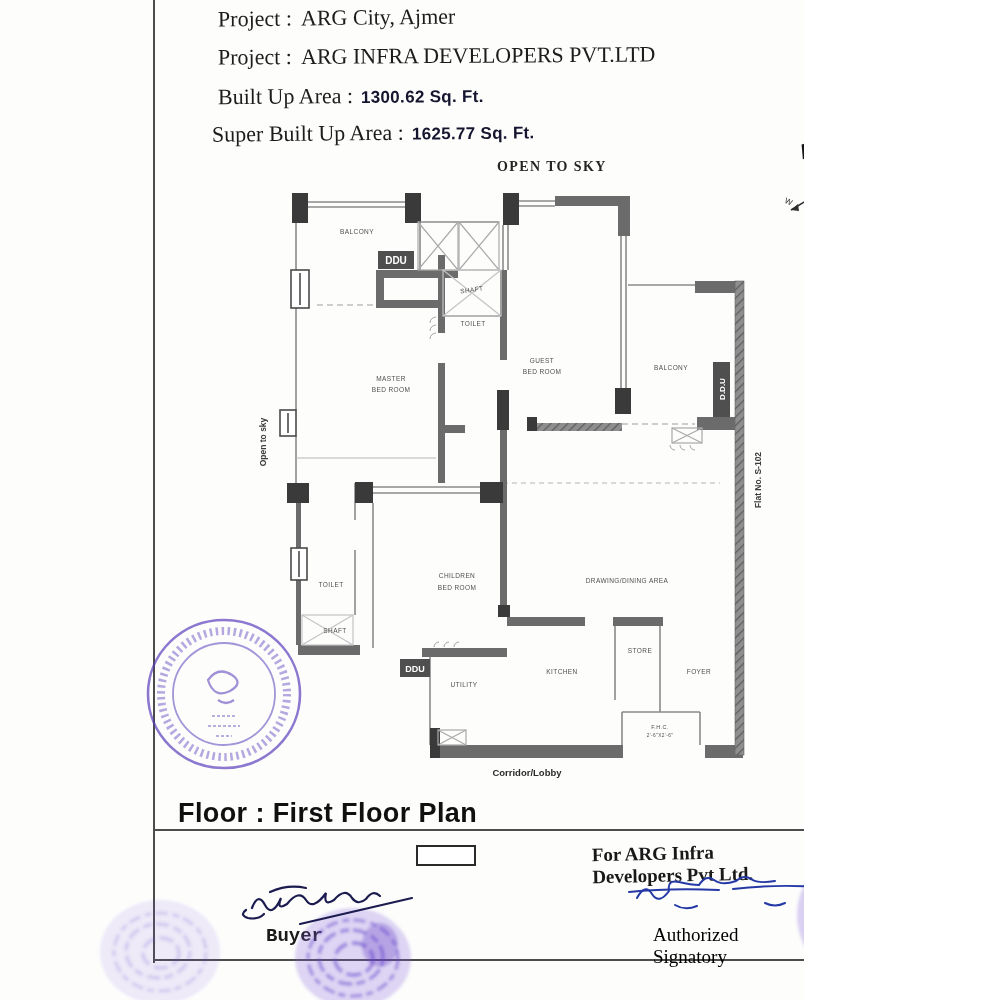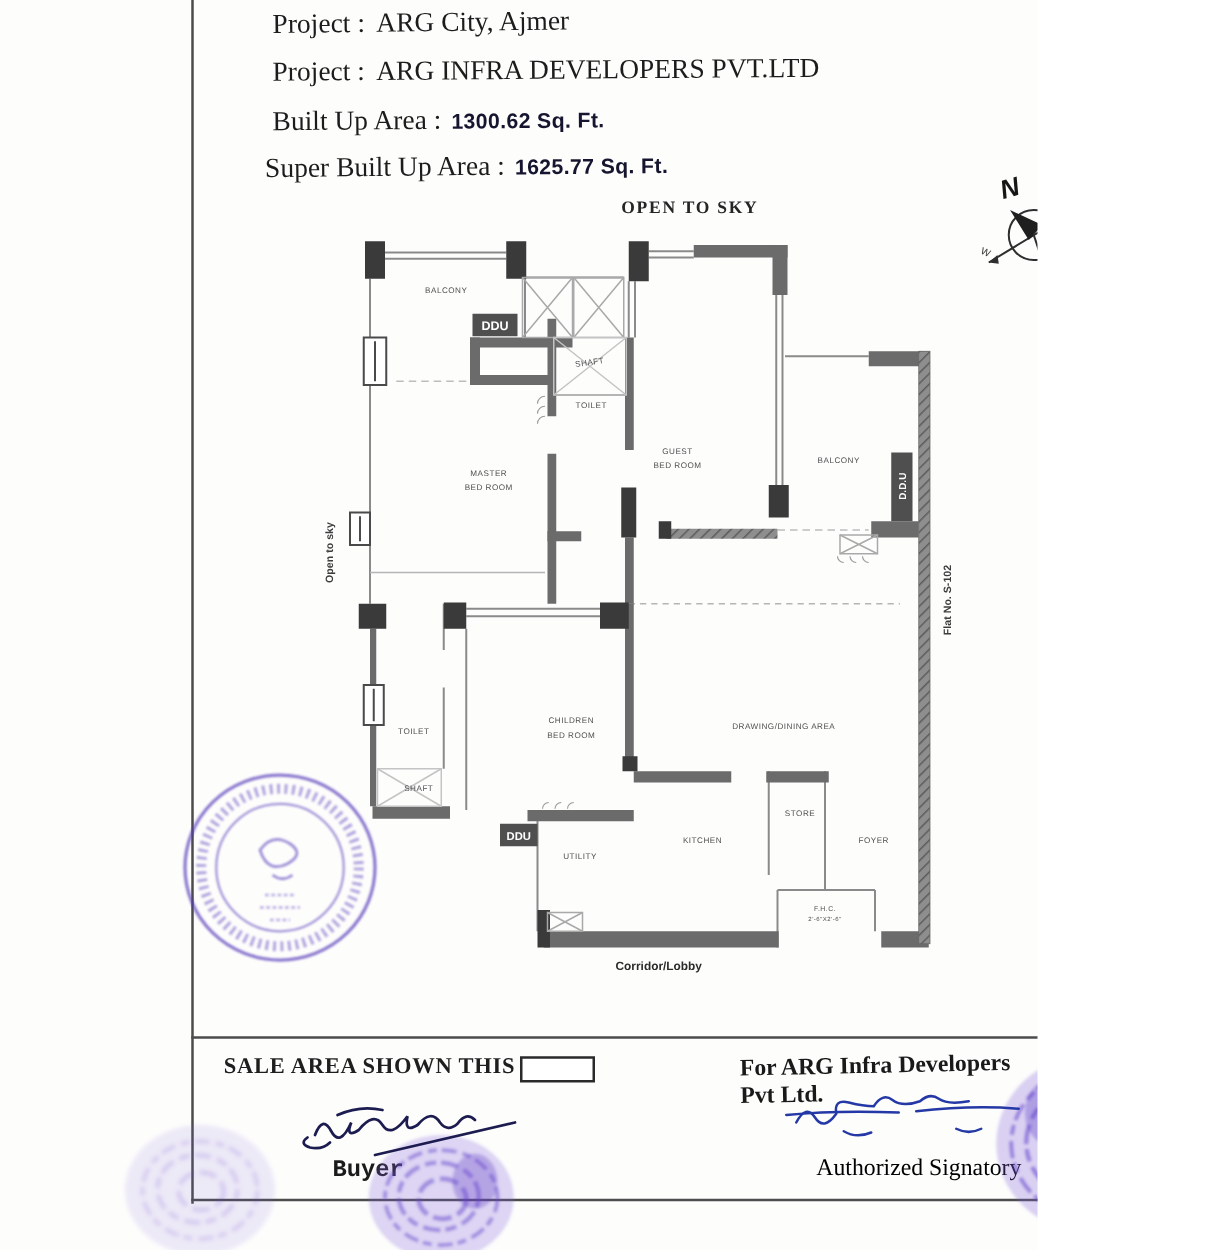--- a/index.html
+++ b/index.html
@@ -1,18 +1,18 @@
 <!DOCTYPE html>
 <html><head>
 <meta charset="utf-8">
 <style>
   html,body{margin:0;padding:0;background:#fff;}
   .page{
     position:relative;width:804px;height:1000px;overflow:hidden;
-    background:#fdfdfc;font-family:"Liberation Serif",serif;color:#1d1d1d;padding-left:26px;
+    background:#fdfdfc;font-family:"Liberation Serif",serif;color:#1d1d1d;
   }
   .abs{position:absolute;}
   
   .frame-line{position:absolute;background:#4c4c4c;}
   
   .hdr{position:absolute;white-space:nowrap;display:flex;align-items:baseline;}
   .hdr .lbl{font-size:22px;color:#1c1c1c;}
   .hdr .val{font-size:22px;color:#1c1c1c;margin-left:9px;}
   .hdr .val-bold{font-family:"Liberation Sans",sans-serif;font-weight:bold;font-size:17px;color:#15152f;margin-left:8px;letter-spacing:.3px;}
   
@@ -223,21 +223,21 @@
       <path d="M70 72 q10 -14 24 -5 q12 8 -2 16 q-16 8 -22 -11 z M80 92 q8 6 16 0" fill="none" stroke="rgba(86,58,185,0.62)" stroke-width="2.2"></path>
       <path d="M74 108 h24 M70 118 h32 M78 128 h16" stroke="rgba(86,58,185,0.45)" stroke-width="2" stroke-dasharray="3 2"></path>
     </g>
     <defs>
         <filter id="stampblur">
           <feGaussianBlur stdDeviation="0.7"></feGaussianBlur>
         </filter>
       </defs>
   </svg>
 
-  <div class="sale-area z1" style="left:179px;top:842px;">SALE AREA SHOWN THIS</div>
+  <div class="floor-title z1" style="left:178px;top:798px;">Floor : First Floor Plan</div>
   <div class="sale-box z1" style="left:416px;top:845px;"></div>
   <div class="for-co z1" style="left:592px;top:842px;">For ARG Infra Developers Pvt Ltd.</div>
   <div class="buyer-lbl z1" style="left:266px;top:925px;">Buyer</div>
   <div class="auth-lbl z1" style="left:653px;top:924px;">Authorized Signatory</div>
 
   <svg class="abs z3" style="left:780px;top:830px;" width="190" height="170" viewBox="0 0 190 170">
     <g filter="url(#fpb1)">
       <ellipse cx="95" cy="85" rx="78" ry="72" fill="rgba(124,92,215,0.28)"></ellipse>
       <g fill="none" stroke="rgba(104,72,205,0.6)">
         <ellipse cx="95" cy="85" rx="66" ry="60" stroke-width="3" stroke-dasharray="14 5 8 4"></ellipse>

